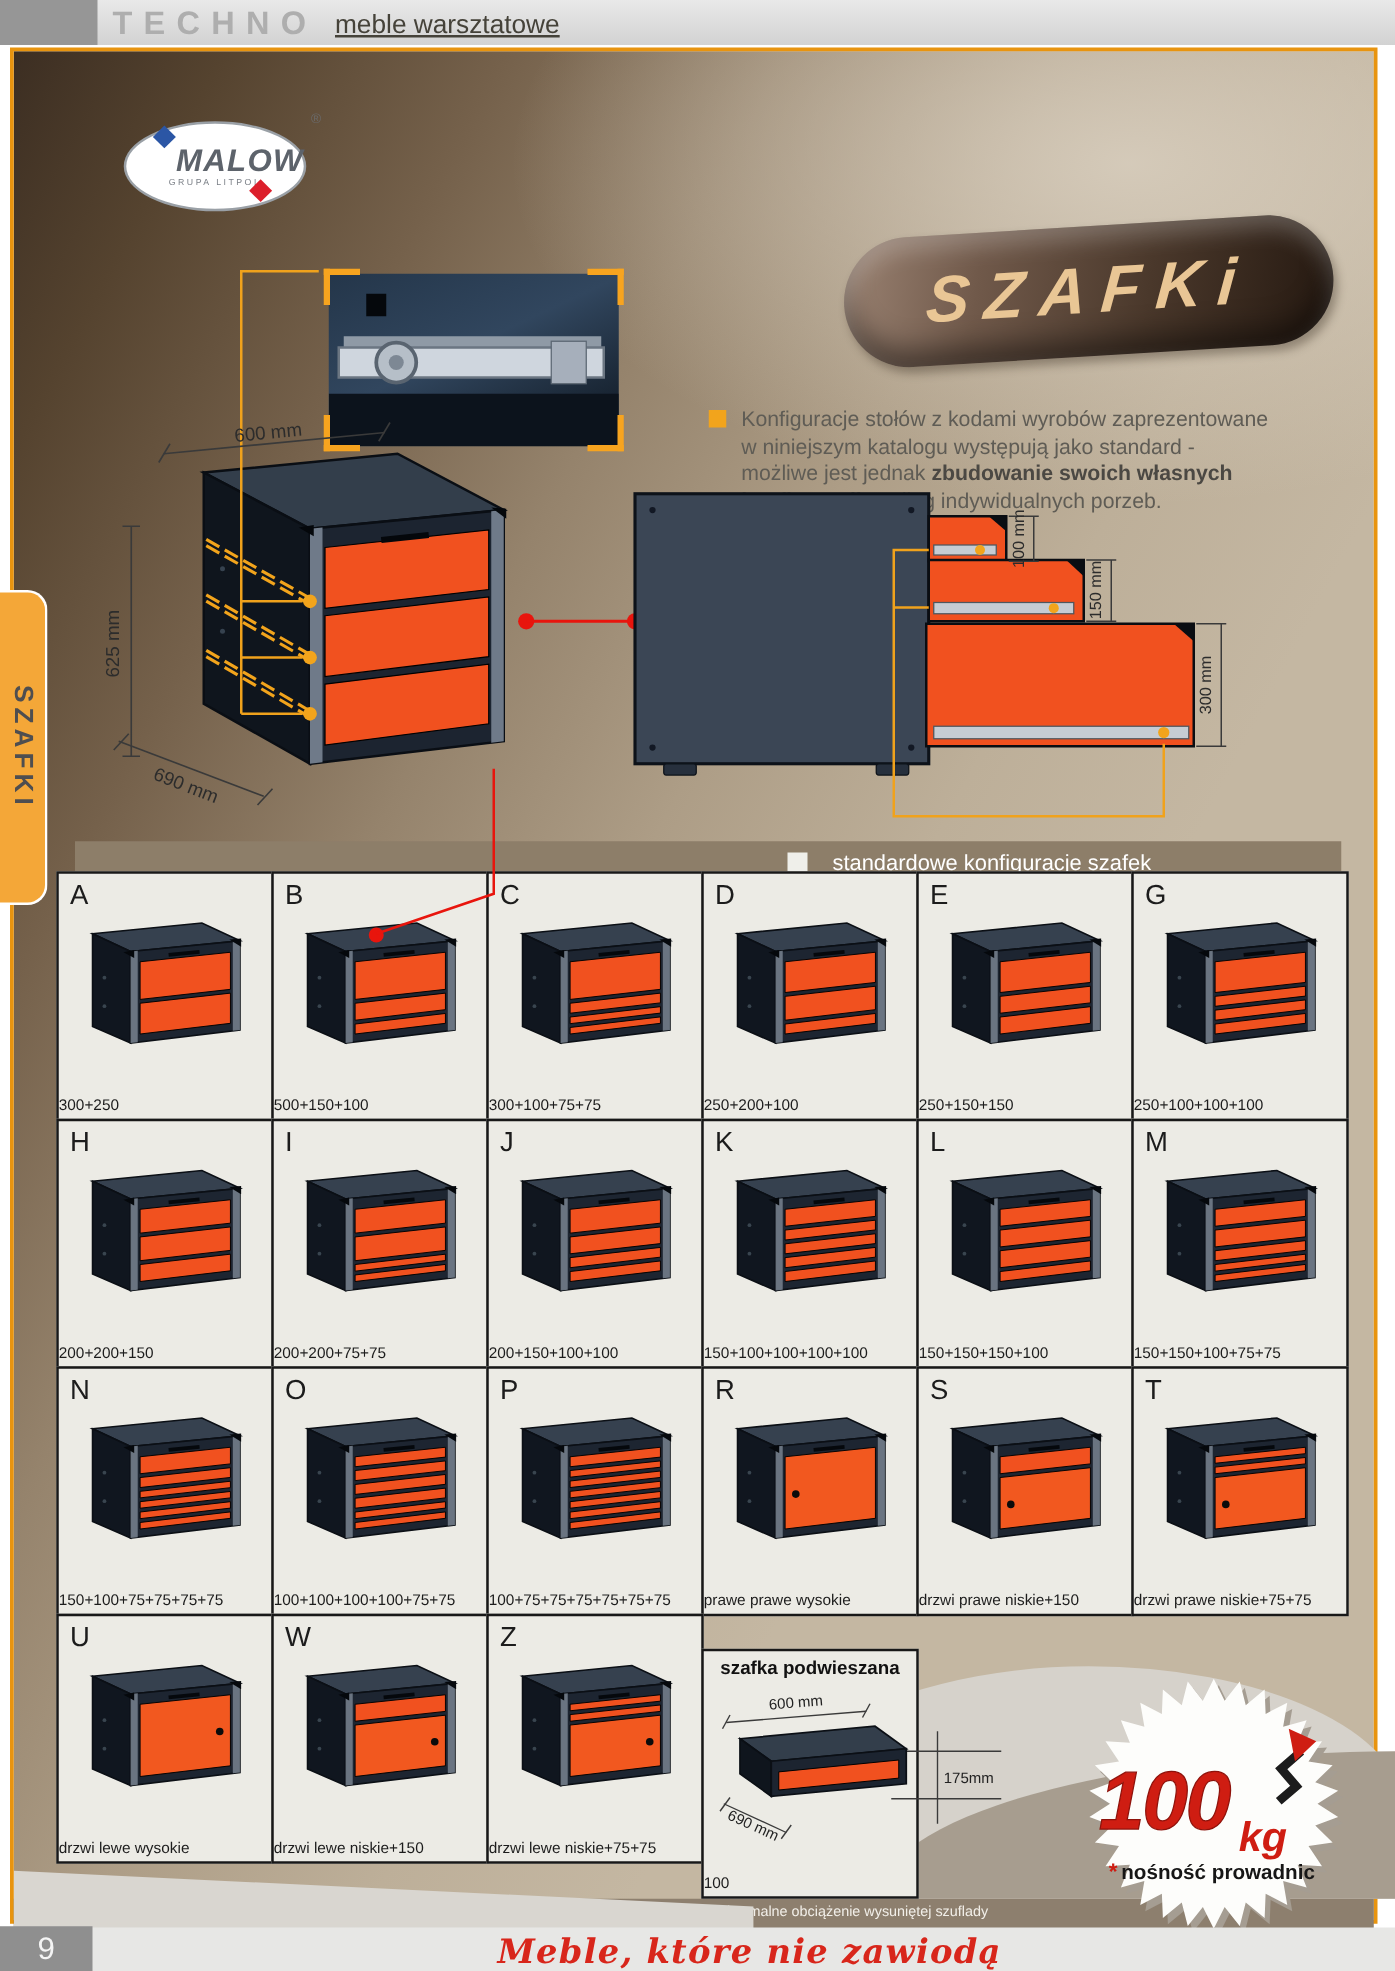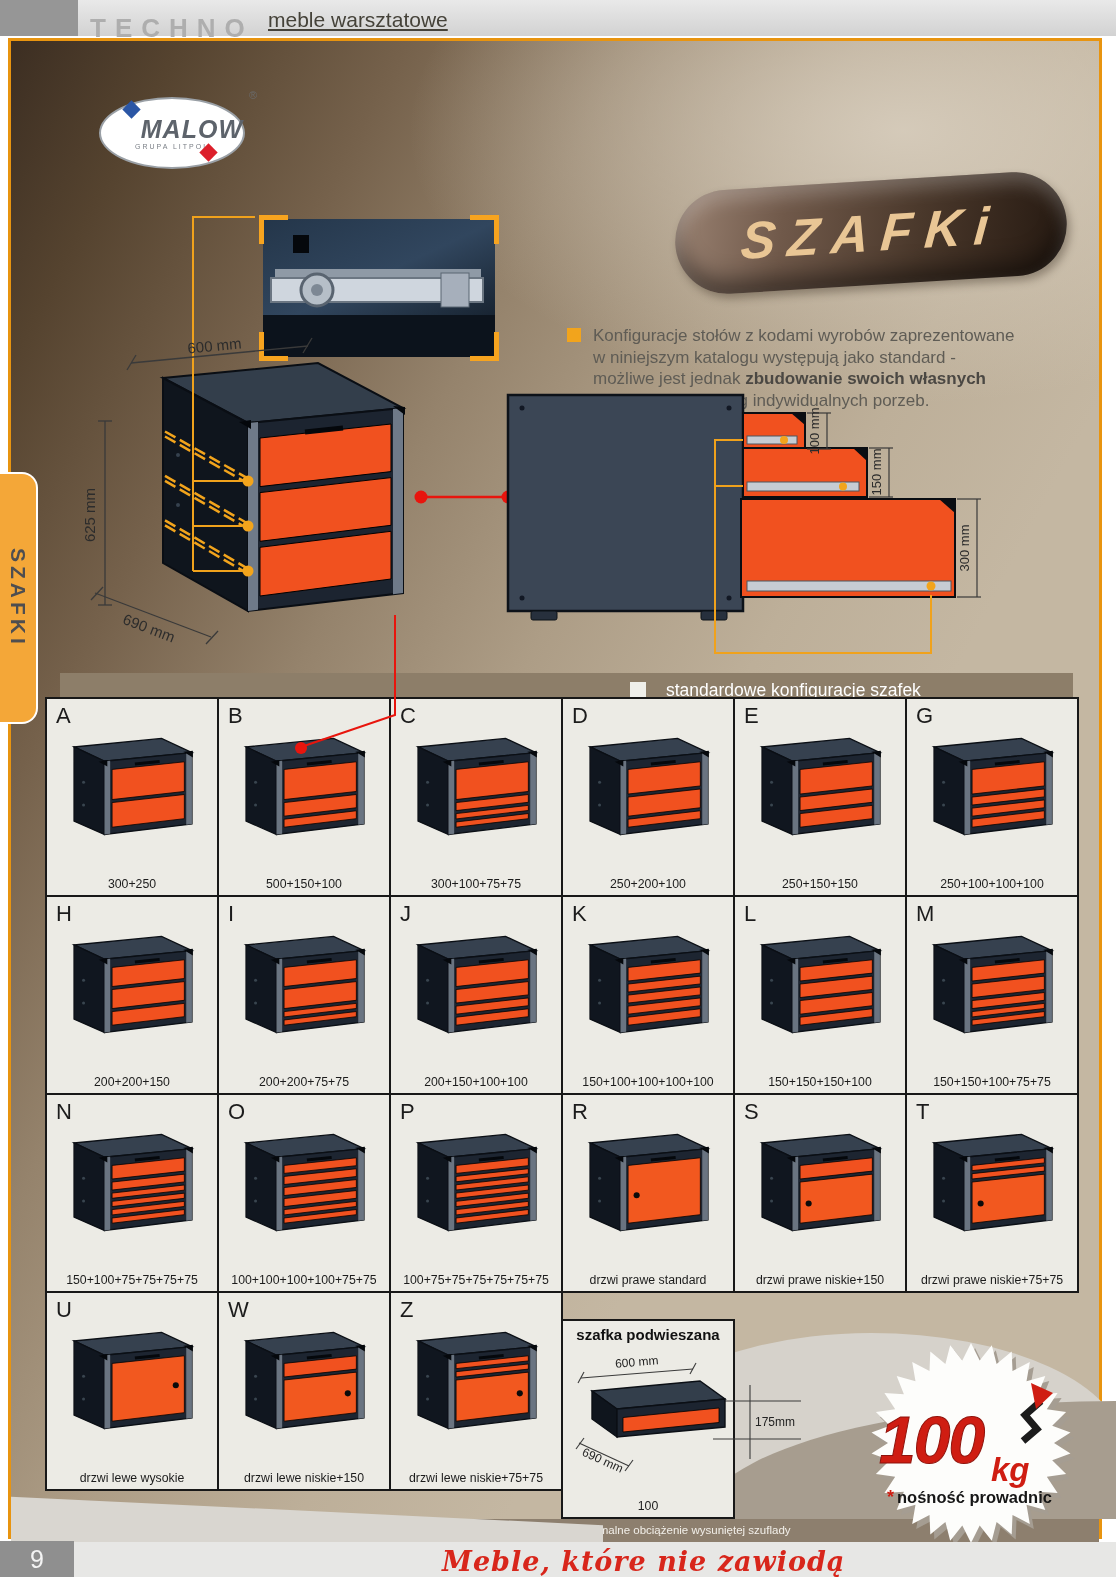--- a/index.html
+++ b/index.html
@@ -2,21 +2,21 @@
 <html><head>
 <meta charset="utf-8">
 <style>
   html,body{margin:0;padding:0;background:#fff;}
   body{width:1116px;height:1577px;position:relative;overflow:hidden;
        font-family:"Liberation Sans",sans-serif;}
   
   .hdr{position:absolute;left:0;top:0;width:1116px;height:36px;
        background:linear-gradient(180deg,#e9e9e9,#d2d2d2);}
   .hdr-sq{position:absolute;left:0;top:0;width:78px;height:36px;background:#969696;}
-  .hdr-brand{position:absolute;left:90px;top:13px;font-size:26px;font-weight:700;
+  .hdr-brand{position:absolute;left:90px;top:3px;font-size:26px;font-weight:700;
        letter-spacing:9px;color:#aeaeae;}
   .hdr-sub{position:absolute;left:268px;top:8px;font-size:21px;color:#454239;text-decoration:underline;}
   
   .content{position:absolute;left:8px;top:38px;width:1094px;height:1501px;box-sizing:border-box;
        border:3px solid #e8940f;
        background:
         radial-gradient(ellipse 760px 420px at 82% 6%, rgba(216,206,190,.9), rgba(216,206,190,0) 65%),
         linear-gradient(118deg,#3c2e22 0%,#55432f 9%,#75614b 21%,#95836c 33%,#ad9d86 45%,#bdaf99 57%,#c4b7a2 68%,#c4b7a2 100%);}
   
   .malow{position:absolute;left:88px;top:56px;width:142px;height:68px;background:#fff;
@@ -63,21 +63,21 @@
   .legend .lbl{position:absolute;left:19px;top:0;font-size:14px;color:#42403a;white-space:nowrap;}
   
   .grid{position:absolute;left:34px;top:656px;}
   .grid-row{display:flex;}
   .grid-row + .grid-row{margin-top:-2px;}
   .gcell{position:relative;width:174px;height:200px;box-sizing:border-box;
        border:2px solid #181818;background:#ecebe5;}
   .gcell + .gcell{margin-left:-2px;}
   .gcell .letter{position:absolute;left:9px;top:4px;font-size:22px;color:#1c1c1c;}
   .gcell .cab{position:absolute;left:4px;top:28px;}
-  .gcell .val{position:absolute;left:0;bottom:4px;width:100%;text-align:center;
+  .gcell .val{position:absolute;left:0;bottom:4px;width:100%;
        font-size:12.3px;color:#1c1c1c;white-space:nowrap;}
   .gcell.hang{overflow:visible;margin-top:28px;}
   .gcell.hang .htitle{position:absolute;left:0;top:5px;width:100%;text-align:center;
        font-size:15px;font-weight:700;color:#111;}
   .gcell.hang .hang-svg{position:absolute;left:2px;top:26px;overflow:visible;}
   
   .curve1{position:absolute;left:552px;top:1292px;width:560px;height:186px;background:#d6d2cb;
        border-radius:55% 45% 0 0 / 100% 62% 0 0;}
   .curve2{position:absolute;left:692px;top:1360px;width:418px;height:118px;background:#a79d8f;
        border-radius:100% 0 0 0 / 100% 0 0 0;}
@@ -94,21 +94,21 @@
   .tab{position:absolute;left:0;top:472px;width:38px;height:252px;background:#f4a738;
        border:2px solid #fff;border-left:none;border-radius:0 16px 16px 0;z-index:10;
        display:flex;align-items:center;justify-content:center;box-sizing:border-box;}
   .tab span{writing-mode:vertical-rl;text-orientation:mixed;font-size:21px;font-weight:700;
        letter-spacing:4px;color:#4e4e50;}
   
   .footband{position:absolute;left:0;top:1542px;width:1116px;height:35px;background:#e7e7e5;z-index:8;}
   .pgsq{position:absolute;left:0;top:1541px;width:74px;height:36px;background:#8f8f8f;z-index:9;
        display:flex;align-items:center;justify-content:center;font-size:25px;color:#f4f4f4;}
   .slogan{position:absolute;left:398px;top:1546px;z-index:9;font-family:"DejaVu Serif",serif;
-       font-style:italic;font-weight:700;font-size:27px;color:#d8261b;letter-spacing:1px;margin-left:44px;}
+       font-style:italic;font-weight:700;font-size:27px;color:#d8261b;letter-spacing:1px;}
   svg text{font-family:"Liberation Sans",sans-serif;}
 </style>
 </head>
 <body>
 
 <div class="hdr">
   <div class="hdr-sq"></div>
   <div class="hdr-brand">TECHNO</div>
   <div class="hdr-sub">meble warsztatowe</div>
 </div>
@@ -486,21 +486,21 @@
     <polygon points="56,36 62,35.4 62,112.3 56,113" fill="#78828f" opacity="0.85"></polygon>
     <polygon points="142,27.6 148,27 148,102 142,102.7" fill="#78828f" opacity="0.85"></polygon>
     <polygon points="64,44.6 140,36.6 140,96.4 64,105.4" fill="#f2581f" stroke="#000" stroke-width="0.8"></polygon>
             <circle cx="73" cy="76.0" r="3.2" fill="#0b0b0b"></circle>
     <polygon points="50,36.6 59,34.7 59,41.5" fill="#05080c"></polygon>
     <polygon points="139,25.9 149,25 149,32" fill="#05080c"></polygon>
     <line x1="88" y1="38.8" x2="114" y2="36.3" stroke="#05080c" stroke-width="3.2"></line>
     <circle cx="34" cy="58" r="1.6" fill="#39454f"></circle>
             <circle cx="34" cy="82" r="1.6" fill="#39454f"></circle>
   </svg>
-          <div class="val">drzwi prawe standard</div>
+          <div class="val">prawe prawe wysokie</div>
         </div>
         <div class="gcell">
           <div class="letter">S</div>
           <svg class="cab" width="164" height="116" viewBox="0 0 172 122">
     <polygon points="24,21 116,12 148,27 56,36" fill="#36414f" stroke="#0b0f15" stroke-width="1.4"></polygon>
     <polygon points="24,21 56,36 56,113 24,99" fill="#10161f" stroke="#0b0f15" stroke-width="1.4"></polygon>
     <polygon points="56,36 148,27 148,102 56,113" fill="#1d2531" stroke="#0b0f15" stroke-width="1.4"></polygon>
     <polygon points="56,36 62,35.4 62,112.3 56,113" fill="#78828f" opacity="0.85"></polygon>
     <polygon points="142,27.6 148,27 148,102 142,102.7" fill="#78828f" opacity="0.85"></polygon>
     <polygon points="64,44.6 140,36.6 140,50.6 64,58.9" fill="#f1511f" stroke="#000" stroke-width="0.8"></polygon>

